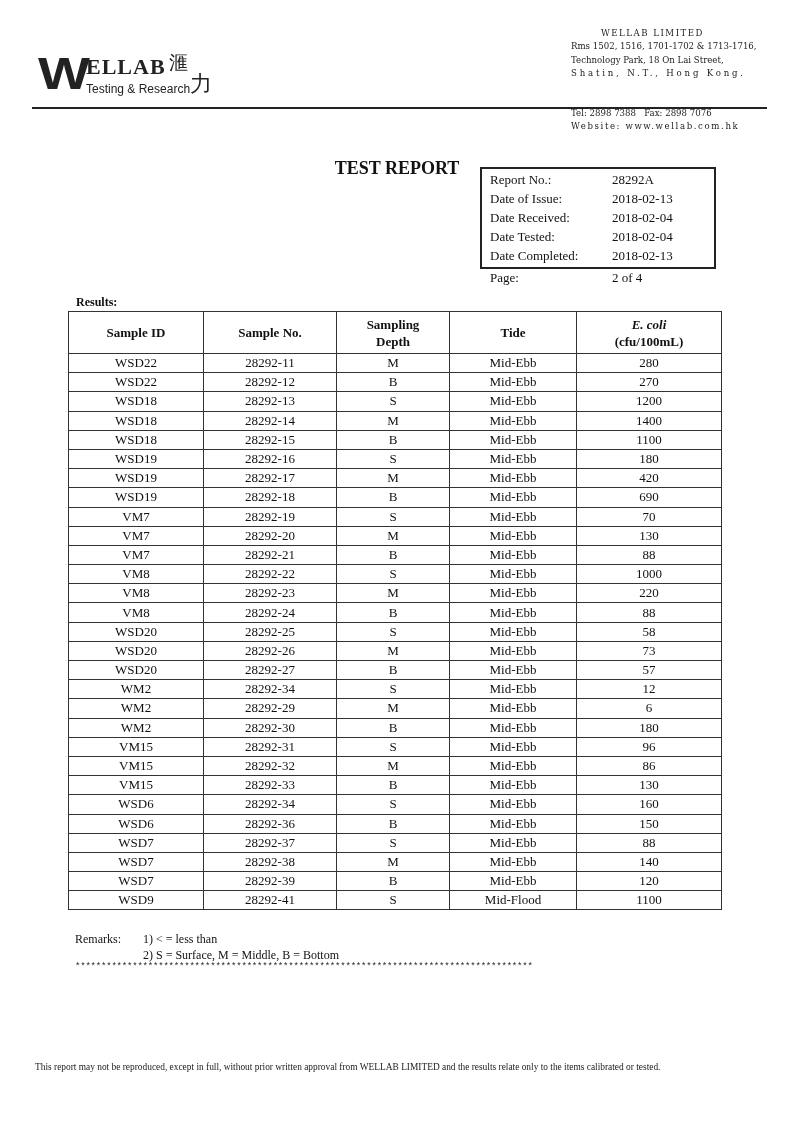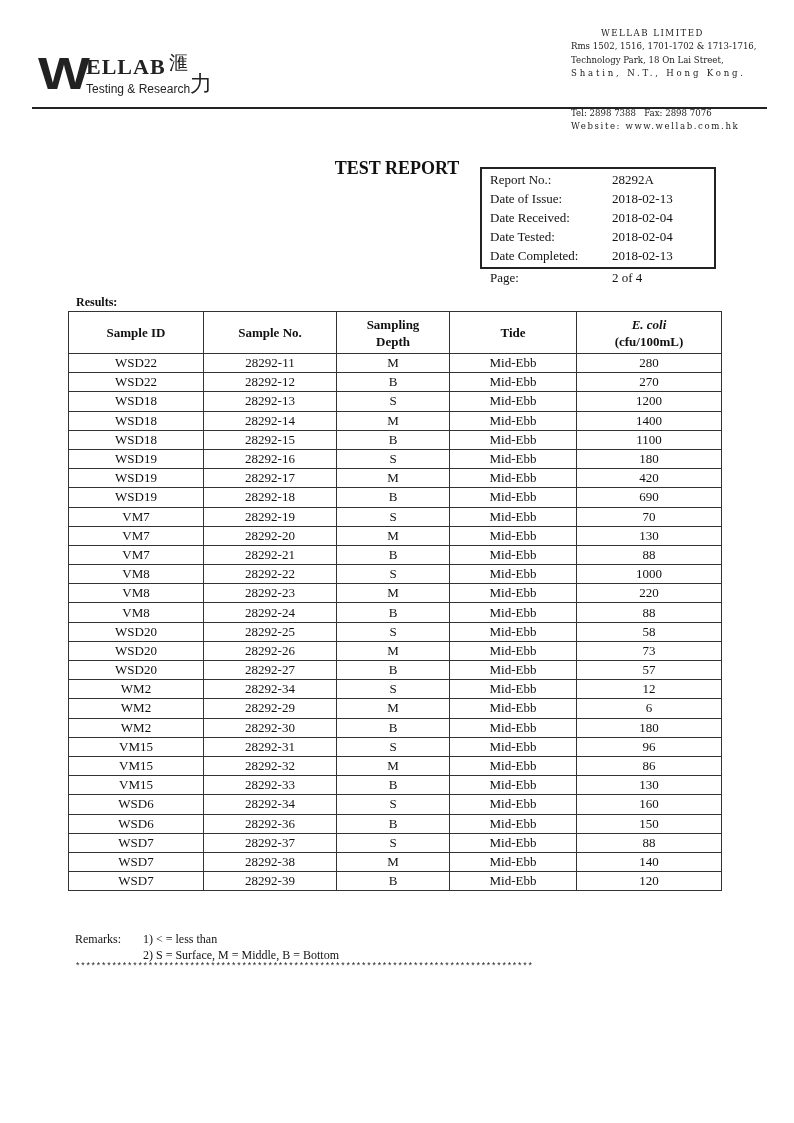--- a/index.html
+++ b/index.html
@@ -297,25 +297,33 @@
         <td class="c4">Mid-Ebb</td>
         <td class="c5">140</td>
       </tr>
       <tr>
         <td class="c1">WSD7</td>
         <td class="c2">28292-39</td>
         <td class="c3">B</td>
         <td class="c4">Mid-Ebb</td>
         <td class="c5">120</td>
       </tr>
+      <tr>
+        <td class="c1">WSD9</td>
+        <td class="c2">28292-41</td>
+        <td class="c3">S</td>
+        <td class="c4">Mid-Flood</td>
+        <td class="c5">1100</td>
+      </tr>
     </tbody>
 </table>
 
 <div class="remarks">
   <span class="lbl">Remarks:</span>
   <span class="r1">1) &lt; = less than</span>
   <span class="r2">2) S = Surface, M = Middle, B = Bottom</span>
 </div>
 
 <div class="stars">****************************************************************************************</div>
 
 <div class="footer">
+  <div>This report may not be reproduced, except in full, without prior written approval from WELLAB LIMITED and the results relate only to the items calibrated or tested.</div>
 </div>
 
 </body></html>

